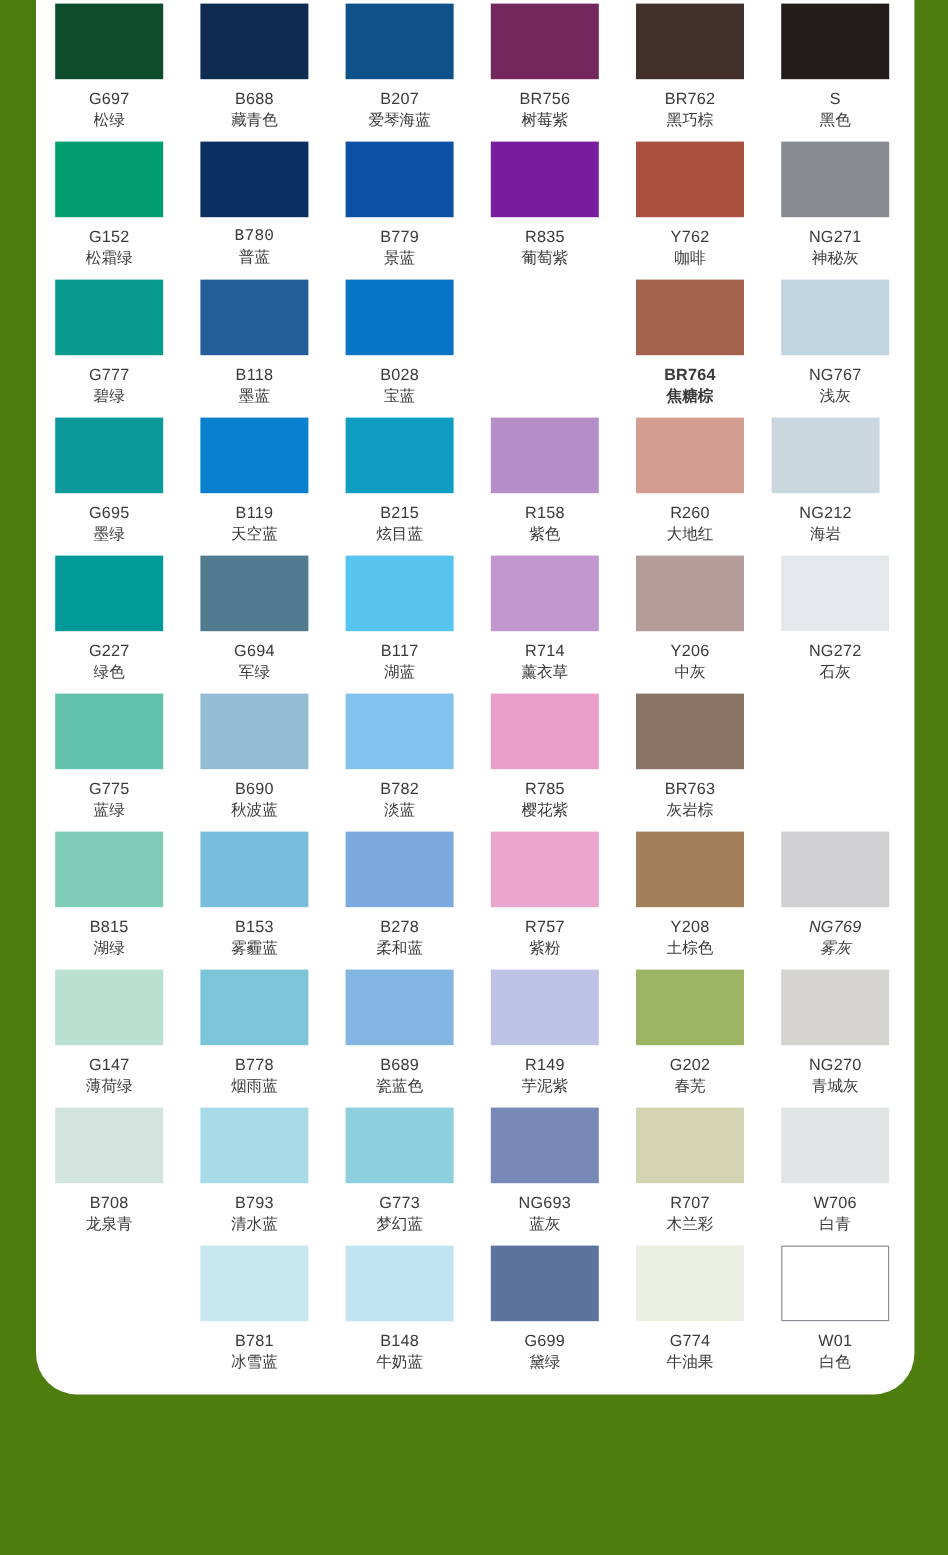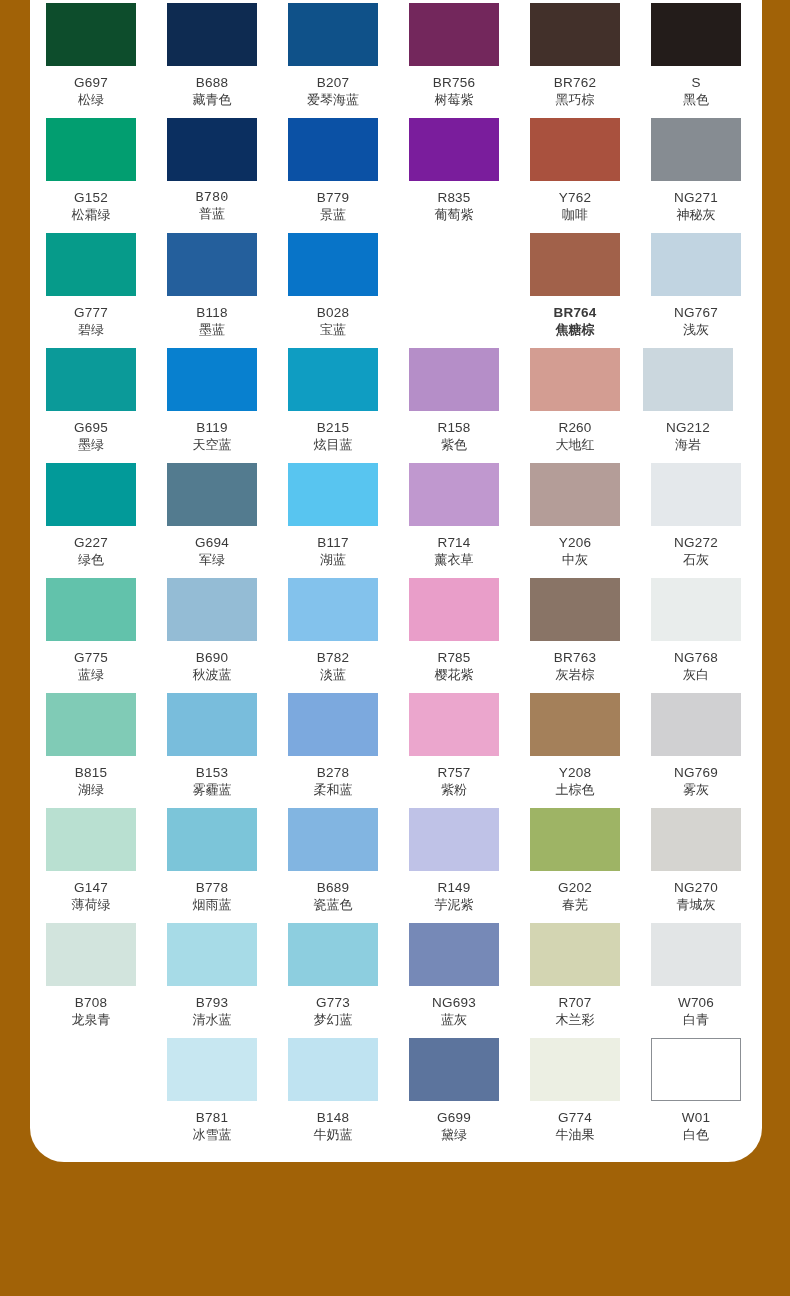--- a/index.html
+++ b/index.html
@@ -14,21 +14,21 @@
     font-family: "Liberation Sans", "DejaVu Sans", sans-serif;
     overflow: hidden;
     position: relative;
   }
 
   #page-root {
     position: absolute;
     left: 0; top: 0;
     width: 790px;
     height: 1296px;
-    background: #a16207;
+    background: #4d7c0f;
   }
 
   
   #swatch-card {
     position: absolute;
     left: 30px;
     top: -40px;
     width: 732px;
     height: 1202px;
     background: #ffffff;
@@ -264,25 +264,20 @@
           <div class="swatch-cell" style="left: 363px;">
             <div class="swatch-chip" style="background: rgb(233, 158, 201);"></div>
             <div class="swatch-code">R785</div>
             <div class="swatch-name">樱花紫</div>
           </div>
           <div class="swatch-cell" style="left: 484px;">
             <div class="swatch-chip" style="background: rgb(137, 116, 102);"></div>
             <div class="swatch-code">BR763</div>
             <div class="swatch-name">灰岩棕</div>
           </div>
-          <div class="swatch-cell" style="left: 605px;">
-            <div class="swatch-chip" style="background: rgb(233, 237, 236);"></div>
-            <div class="swatch-code">NG768</div>
-            <div class="swatch-name">灰白</div>
-          </div>
         </div>
         <div class="swatch-row">
           <div class="swatch-cell" style="left: 0px;">
             <div class="swatch-chip" style="background: rgb(128, 203, 182);"></div>
             <div class="swatch-code">B815</div>
             <div class="swatch-name">湖绿</div>
           </div>
           <div class="swatch-cell" style="left: 121px;">
             <div class="swatch-chip" style="background: rgb(121, 189, 220);"></div>
             <div class="swatch-code">B153</div>
@@ -296,21 +291,21 @@
           <div class="swatch-cell" style="left: 363px;">
             <div class="swatch-chip" style="background: rgb(235, 166, 205);"></div>
             <div class="swatch-code">R757</div>
             <div class="swatch-name">紫粉</div>
           </div>
           <div class="swatch-cell" style="left: 484px;">
             <div class="swatch-chip" style="background: rgb(164, 128, 90);"></div>
             <div class="swatch-code">Y208</div>
             <div class="swatch-name">土棕色</div>
           </div>
-          <div class="swatch-cell" style="left: 605px;">
+          <div class="swatch-cell" style="left: 605px; font-style: italic;">
             <div class="swatch-chip" style="background: rgb(208, 208, 210);"></div>
             <div class="swatch-code">NG769</div>
             <div class="swatch-name">雾灰</div>
           </div>
         </div>
         <div class="swatch-row">
           <div class="swatch-cell" style="left: 0px;">
             <div class="swatch-chip" style="background: rgb(185, 224, 209);"></div>
             <div class="swatch-code">G147</div>
             <div class="swatch-name">薄荷绿</div>

